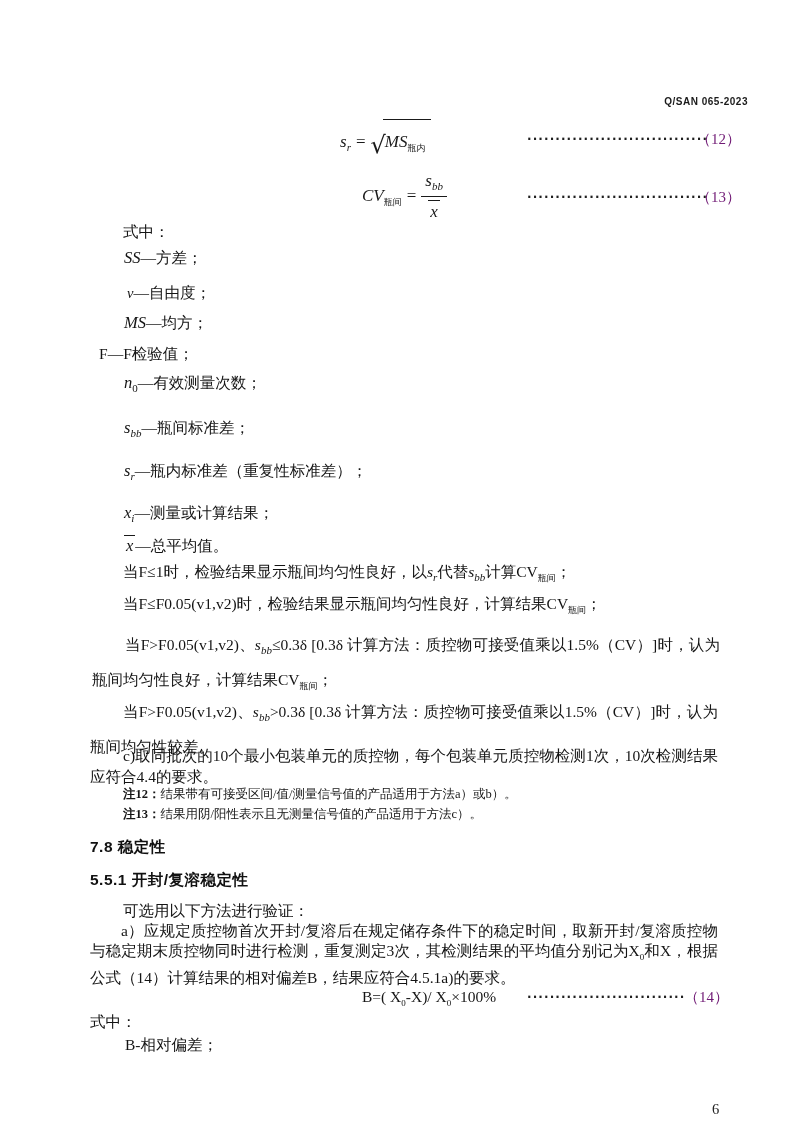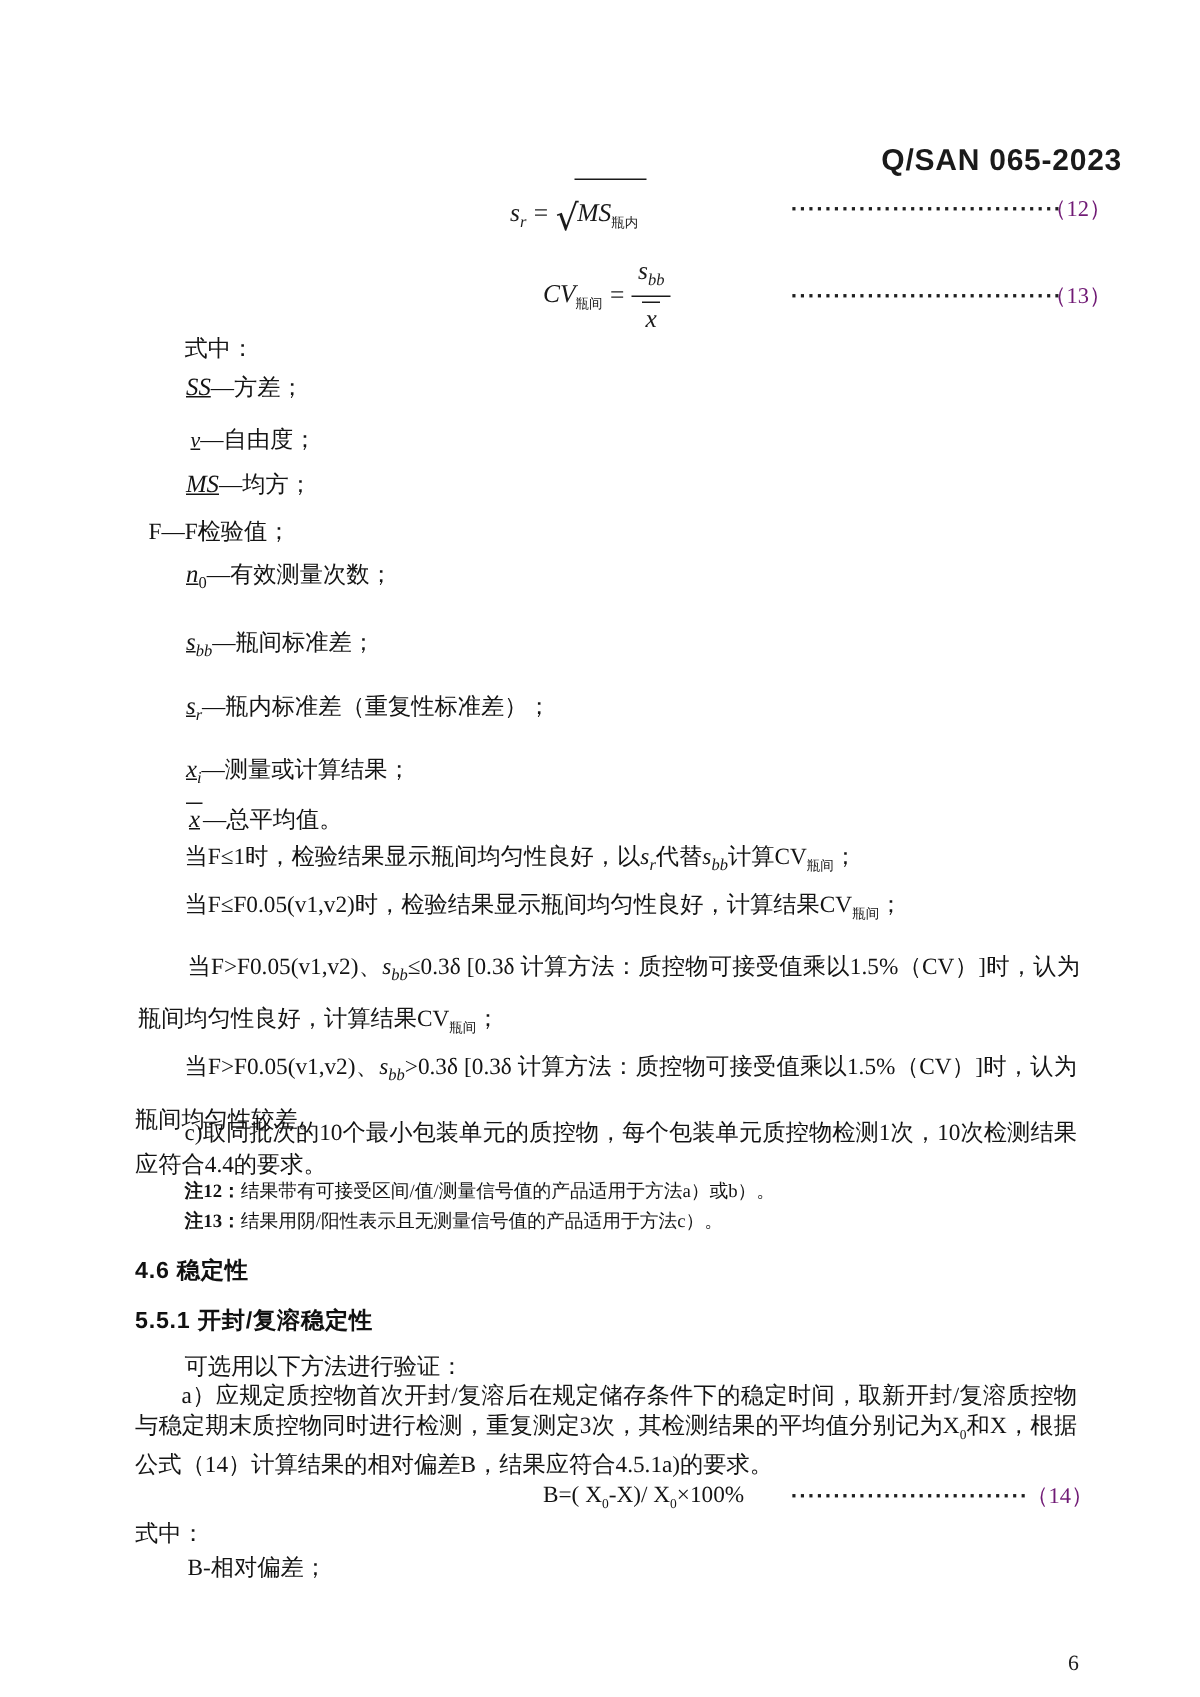--- a/index.html
+++ b/index.html
@@ -8,21 +8,21 @@
     width:800px;height:1131px;
     background:#ffffff;
     font-family:"Liberation Serif",serif;
     color:#141414;
     overflow:hidden;
   }
   .abs{position:absolute;}
   
   .docnum{
     font-family:"Liberation Sans",sans-serif;
-    font-weight:bold;font-size:20px;letter-spacing:0.5px;color:#1a1a1a;
+    font-weight:bold;font-size:10px;letter-spacing:0.5px;color:#1a1a1a;
   }
   
   .math{font-family:"Liberation Serif",serif;font-size:17px;color:#1a1a1a;white-space:nowrap;}
   .math i{font-style:italic;}
   .math .eq{padding:0 5px;font-style:normal;}
   sub{font-size:10px;}
   .cjksub{font-size:9px;vertical-align:-4px;letter-spacing:0;}
   .latsub{font-size:11px;vertical-align:-4px;font-style:italic;}
   .rt{font-family:"DejaVu Sans",sans-serif;font-size:24px;line-height:1;vertical-align:-6px;margin-right:-3px;font-style:normal;}
   .radb{display:inline-block;border-top:1.5px solid #1a1a1a;padding:12px 6px 0 2px;}
@@ -34,21 +34,21 @@
     font-family:"DejaVu Sans",sans-serif;font-weight:bold;
     font-size:12px;letter-spacing:1.1px;color:#1f1f1f;white-space:nowrap;
   }
   .eqnum{font-size:15px;color:#701a75;white-space:nowrap;}
   
   .btext{font-size:15.5px;color:#141414;}
   .para{width:628px;text-indent:33px;line-height:29px;text-align:justify;}
   .tight{line-height:21px;}
   .vtight{line-height:19.8px;text-indent:31px;}
   .defsym{font-size:16.5px;}
-  .defsym i{font-style:italic;text-decoration:underline;}
+  .defsym i{font-style:italic;}
   .defsym .rm{font-style:normal;font-size:15.5px;}
   .defdesc{font-size:15.5px;}
   .note{font-size:12.5px;color:#141414;}
   .note b{font-weight:bold;}
   .heading{
     font-family:"Liberation Sans",sans-serif;
     font-weight:bold;font-size:15.5px;color:#111;letter-spacing:0.5px;
   }
   .pagenum{font-size:14.5px;color:#222;}
 </style>
@@ -115,21 +115,21 @@
   </div>
   <div class="abs btext para tight" style="top:745px;left:90px;">c)取同批次的10个最小包装单元的质控物，每个包装单元质控物检测1次，10次检测结果应符合4.4的要求。</div>
 
   <div class="abs note" style="top:786px;left:123px;">
     <b>注12：</b><span>结果带有可接受区间/值/测量信号值的产品适用于方法a）或b）。</span>
   </div>
   <div class="abs note" style="top:806px;left:123px;">
     <b>注13：</b><span>结果用阴/阳性表示且无测量信号值的产品适用于方法c）。</span>
   </div>
 
-  <div class="abs heading" style="top:837px;left:90px;">4.6 稳定性</div>
+  <div class="abs heading" style="top:837px;left:90px;">7.8 稳定性</div>
   <div class="abs heading" style="top:870px;left:90px;">5.5.1 开封/复溶稳定性</div>
 
   <div class="abs btext" style="top:901px;left:123px;">可选用以下方法进行验证：</div>
   <div class="abs btext para vtight" style="top:921px;left:90px;">
     <span>a）应规定质控物首次开封/复溶后在规定储存条件下的稳定时间，取新开封/复溶质控物与稳定期末质控物同时进行检测，重复测定3次，其检测结果的平均值分别记为X</span><sub style="font-size:9px;">0</sub><span>和X，根据公式（14）计算结果的相对偏差B，结果应符合4.5.1a)的要求。</span>
   </div>
 
   <div class="abs btext" style="top:988px;left:362px;white-space:nowrap;">
     <span>B=( X</span><sub style="font-size:9px;">0</sub><span>-X)/ X</span><sub style="font-size:9px;">0</sub><span>×100%</span>
   </div>

